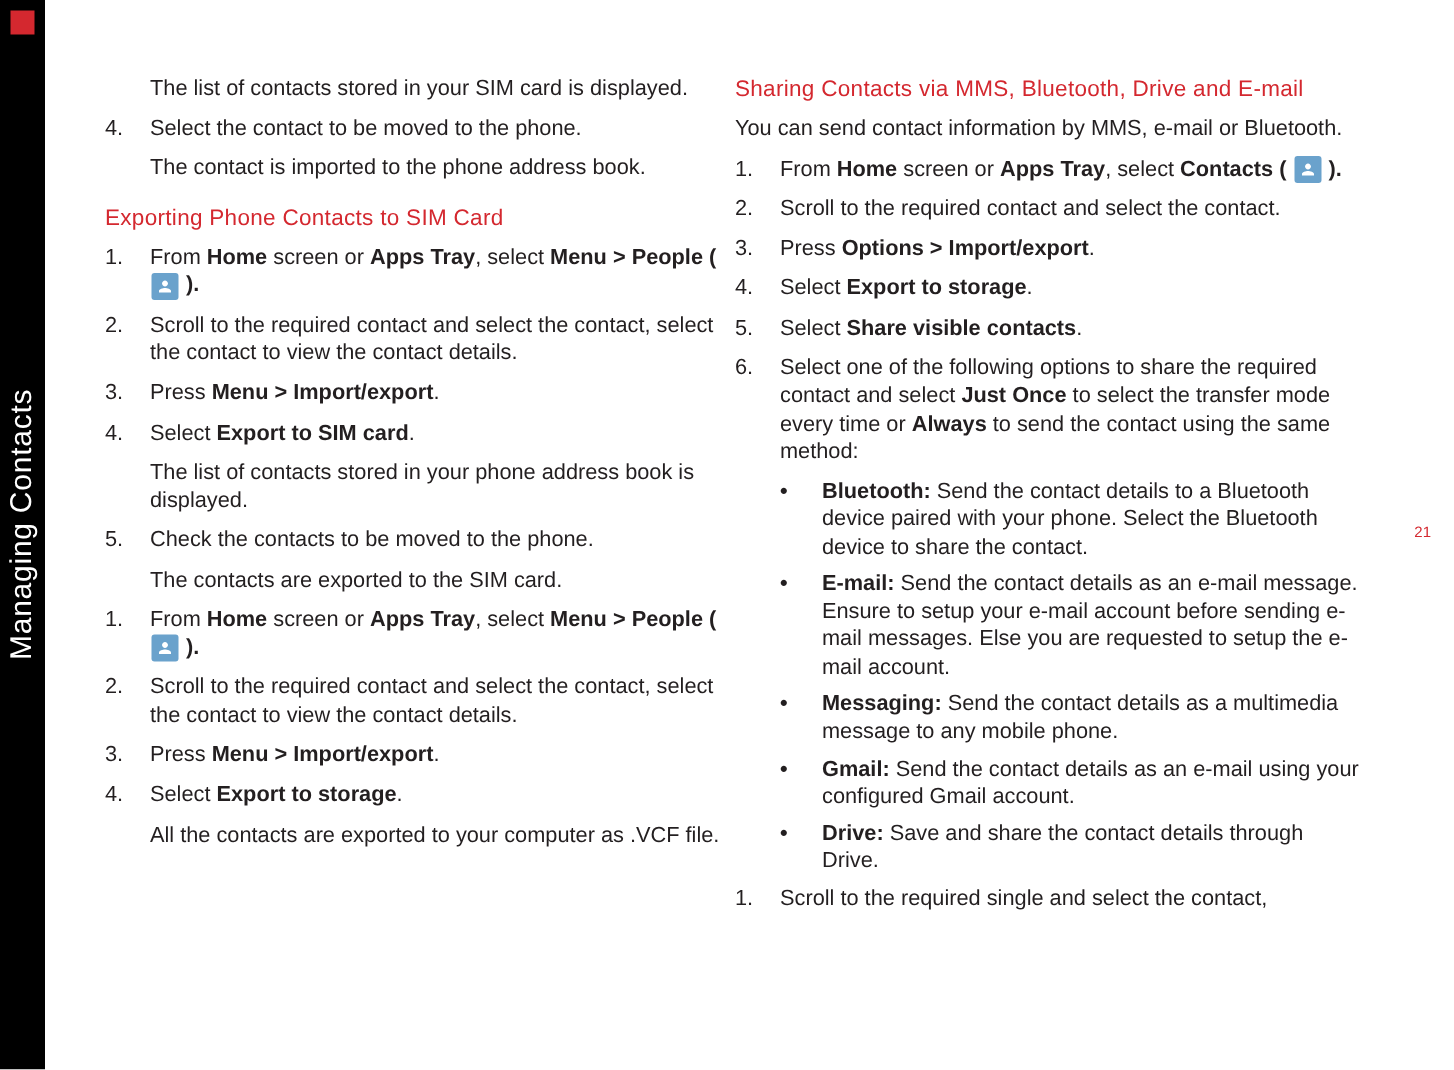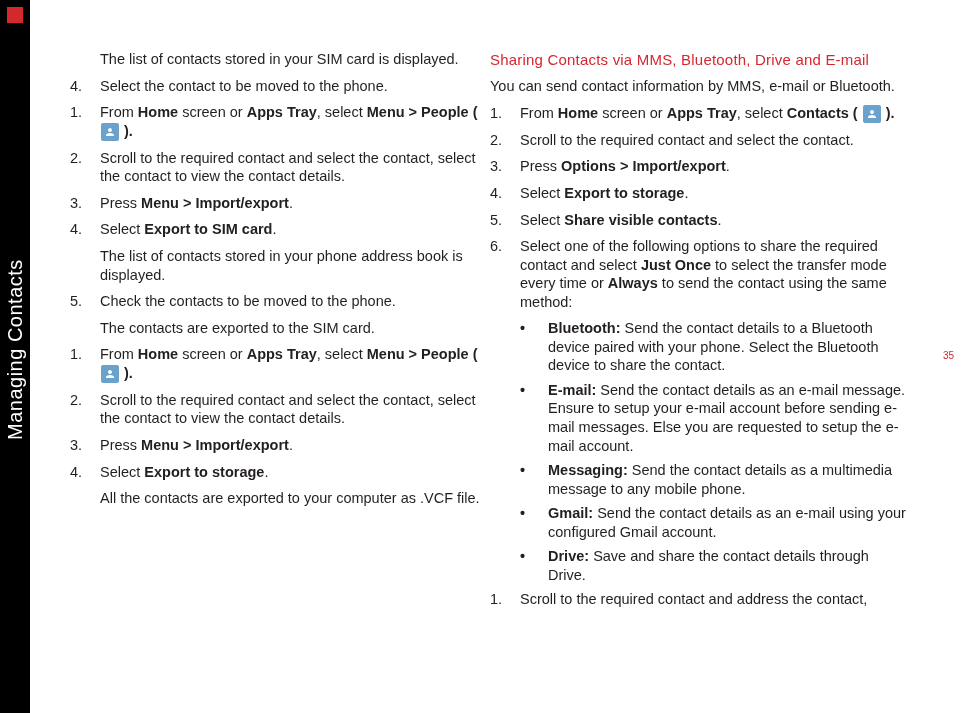--- a/index.html
+++ b/index.html
@@ -55,33 +55,35 @@
     color: #d4282f; font-size: 10px;
   }
 </style>
 </head>
 <body>
 
 <div class="page">
   <div class="blackbar"></div>
   <div class="red-square"></div>
   <div class="sidetab">Managing Contacts</div>
-  <div class="pagenum">35</div>
+  <div class="pagenum">21</div>
 
   <div class="content">
 
     <div class="col">
       <p class="sub">The list of contacts stored in your SIM card is displayed.</p>
 
       <div class="li">
         <div class="num">4.</div>
         <div class="txt">Select the contact to be moved to the phone.</div>
       </div>
 
-
+      <p class="sub">The contact is imported to the phone address book.</p>
+
+      <div class="heading">Exporting Phone Contacts to SIM Card</div>
 
       <div class="li">
         <div class="num">1.</div>
         <div class="txt">
           <span>From </span><b>Home</b><span> screen or </span><b>Apps Tray</b><span>, select </span><b>Menu &gt; People (</b>
           <span class="icon-box">
               <svg viewBox="0 0 24 24">
                 <path fill="#fff" d="M12 12c2 0 4-2 4-4s-2-4-4-4-4 2-4 4 2 4 4 4zm0 2c-3 0-8 1.5-8 4v2h16v-2c0-2.5-5-4-8-4z"></path>
               </svg>
             </span><b> ).</b>
@@ -189,17 +191,17 @@
         <div class="dot">•</div>
         <div class="txt"><b>Gmail:</b><span> Send the contact details as an e-mail using your configured Gmail account.</span></div>
       </div>
       <div class="bli">
         <div class="dot">•</div>
         <div class="txt"><b>Drive:</b><span>  Save and share the contact details through Drive.</span></div>
       </div>
 
       <div class="li" style="margin-bottom:0">
         <div class="num">1.</div>
-        <div class="txt">Scroll to the required contact and address the contact,</div>
+        <div class="txt">Scroll to the required single and select the contact,</div>
       </div>
     </div>
   </div>
 </div>
 
 </body></html>

